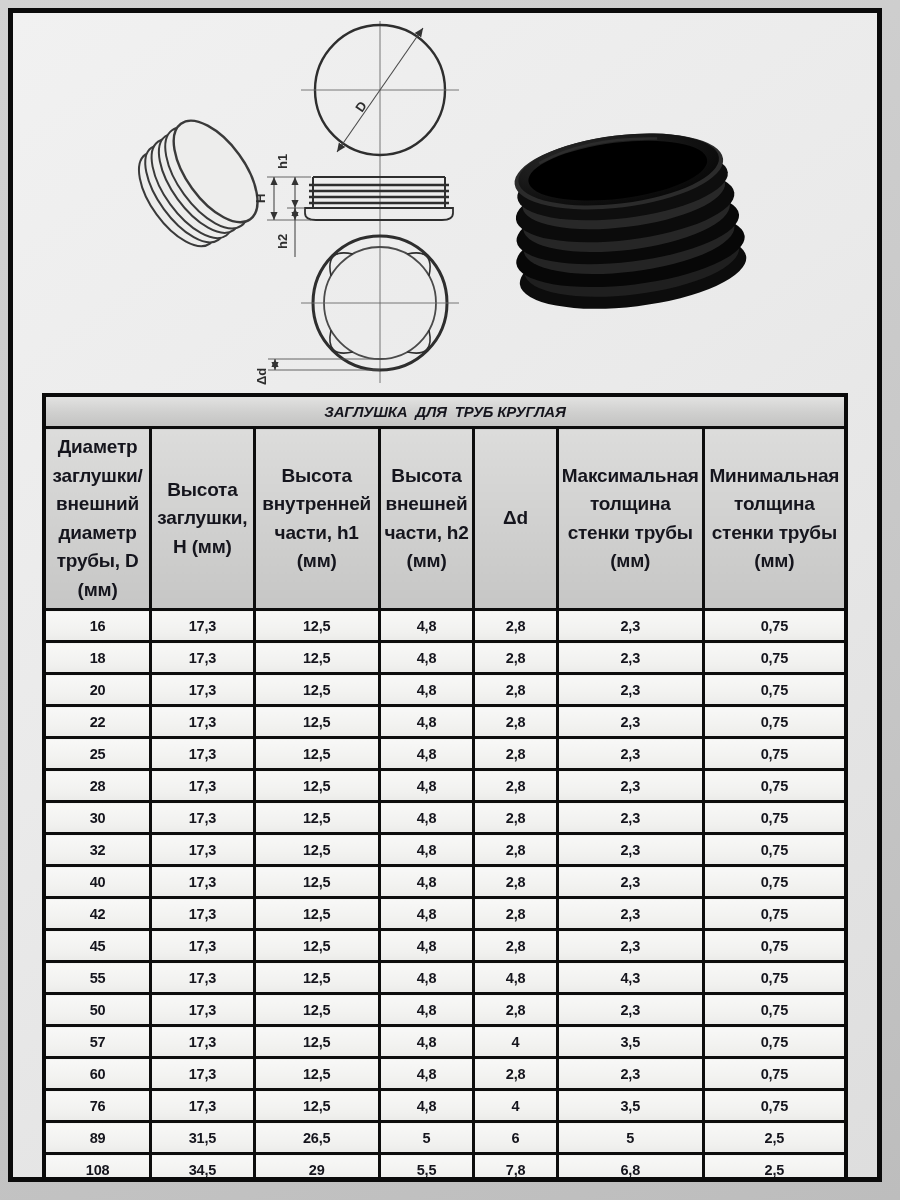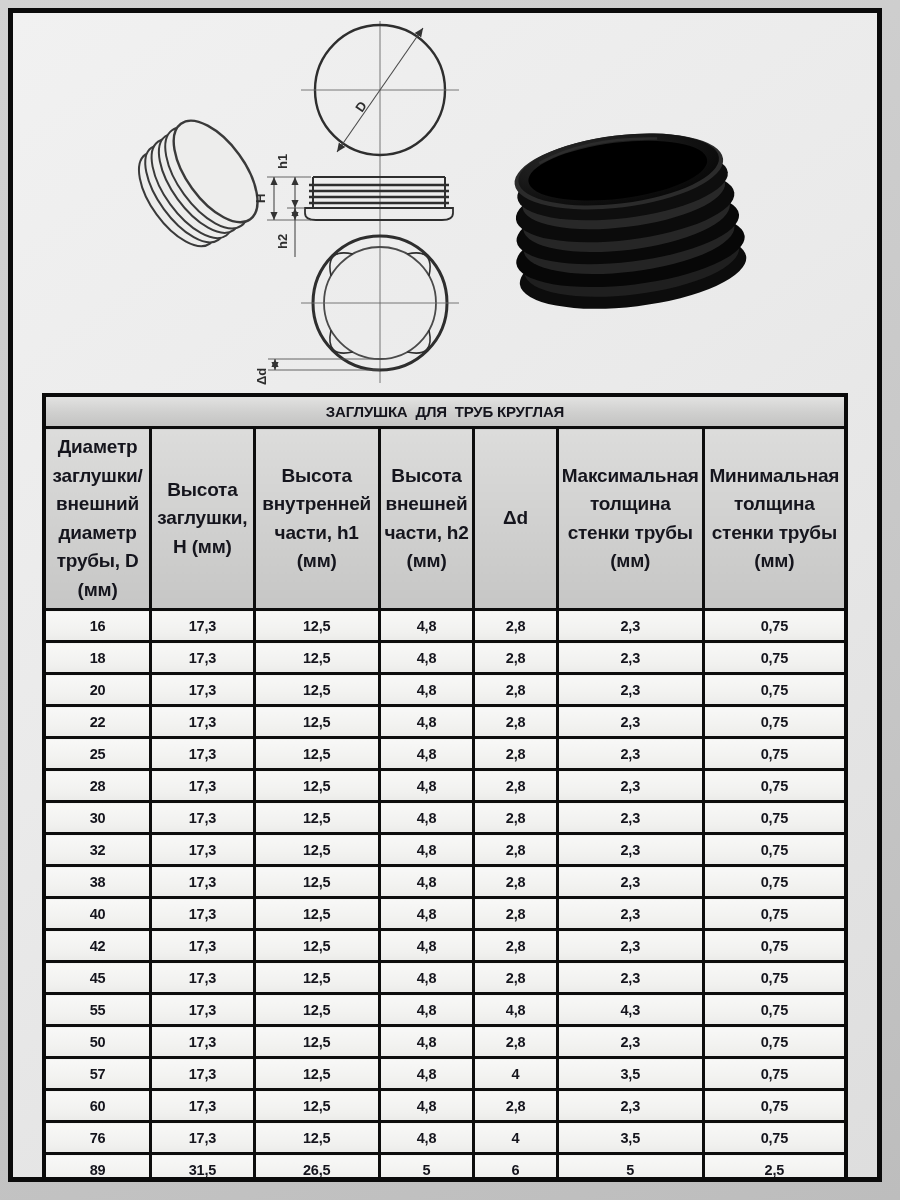--- a/index.html
+++ b/index.html
@@ -33,20 +33,21 @@
     text-align:center;
     vertical-align:middle;
     color:#15151d;
     letter-spacing:-0.2px;
   }
   tr.title-row th{
     height:27px;
     font-size:15px;font-weight:700;
     white-space:pre;
     background:linear-gradient(180deg,#e2e2e1 0%,#cfcfce 55%,#c3c3c2 100%);
+    font-style:italic;
   }
   tr.header-row th{
     height:152px;
     font-size:19px;font-weight:700;line-height:1.5;
     padding:4px 1px;
     background:linear-gradient(180deg,#dcdcdb 0%,#d0d0cf 55%,#c6c6c5 100%);
   }
   tbody td{
     height:27px;
     font-size:14.5px;font-weight:700;
@@ -245,29 +246,20 @@
         <tr>
           <td>32</td>
           <td>17,3</td>
           <td>12,5</td>
           <td>4,8</td>
           <td>2,8</td>
           <td>2,3</td>
           <td>0,75</td>
         </tr>
         <tr>
-          <td>38</td>
-          <td>17,3</td>
-          <td>12,5</td>
-          <td>4,8</td>
-          <td>2,8</td>
-          <td>2,3</td>
-          <td>0,75</td>
-        </tr>
-        <tr>
           <td>40</td>
           <td>17,3</td>
           <td>12,5</td>
           <td>4,8</td>
           <td>2,8</td>
           <td>2,3</td>
           <td>0,75</td>
         </tr>
         <tr>
           <td>42</td>

